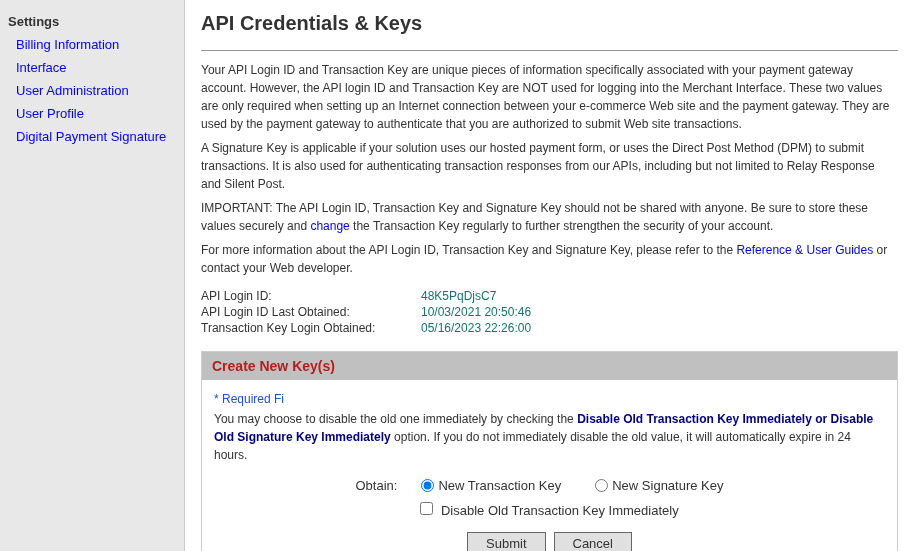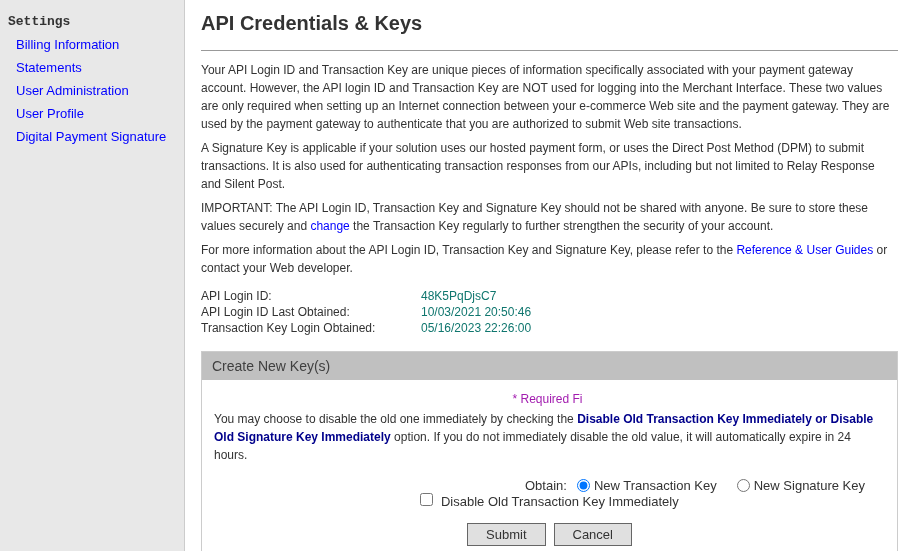--- a/index.html
+++ b/index.html
@@ -11,21 +11,20 @@
       min-width: 185px;
       background: #e8e8e8;
       border-right: 1px solid #ccc;
       padding: 8px 0;
     }
     #sidebar .sidebar-heading {
       font-weight: bold;
       font-size: 13px;
       padding: 6px 8px 4px 8px;
       color: #333;
-      font-family: Liberation Mono, monospace;
     }
     #sidebar .sidebar-item {
       display: block;
       padding: 4px 16px;
       color: #00f;
       text-decoration: none;
       font-size: 13px;
       cursor: pointer;
     }
 
@@ -85,50 +84,50 @@
 
     
     .create-keys-section {
       border: 1px solid #ccc;
       background: #f5f5f5;
     }
     .create-keys-header {
       background: #c0c0c0;
       padding: 6px 10px;
       font-size: 14px;
-      font-weight: normal;
-      color: #404040;
+      font-weight: bold;
+      color: #b91c1c;
     }
     .create-keys-body {
       padding: 8px 12px 16px 12px;
       background: #fff;
     }
 
     .required-note {
-      text-align: center;
-      font-size: 12px;
-      color: #a21caf;
+      text-align: left;
+      font-size: 12px;
+      color: #1d4ed8;
       padding: 4px 4px 4px 0;
     }
 
     .info-text-keys {
       font-size: 12px;
       color: #333;
       margin-bottom: 14px;
       line-height: 1.5;
     }
 
     
     .obtain-row {
       display: flex;
       align-items: center;
-      margin-bottom: 0;
+      margin-bottom: 9px;
       margin-left: 0;
-      justify-content: flex-end;
-      gap: 0;
+      justify-content: center;
+      gap: 14px;
     }
     .obtain-label {
       font-size: 13px;
       margin-right: 10px;
       font-weight: normal;
     }
     .radio-option {
       display: flex;
       align-items: center;
       margin-right: 20px;
@@ -163,21 +162,21 @@
       cursor: pointer;
       color: #333;
     }
   </style>
 </head>
 <body>
 
 <div id="sidebar">
   <div class="sidebar-heading">Settings</div>
   <a class="sidebar-item">Billing Information</a>
-  <a class="sidebar-item">Statements</a>
+  <a class="sidebar-item">Interface</a>
   <a class="sidebar-item">User Administration</a>
   <a class="sidebar-item">User Profile</a>
   <a class="sidebar-item">Digital Payment Signature</a>
 </div>
 
 <div id="main">
   <h1>API Credentials &amp; Keys</h1>
   <hr class="divider">
 
   <p class="info-text">

